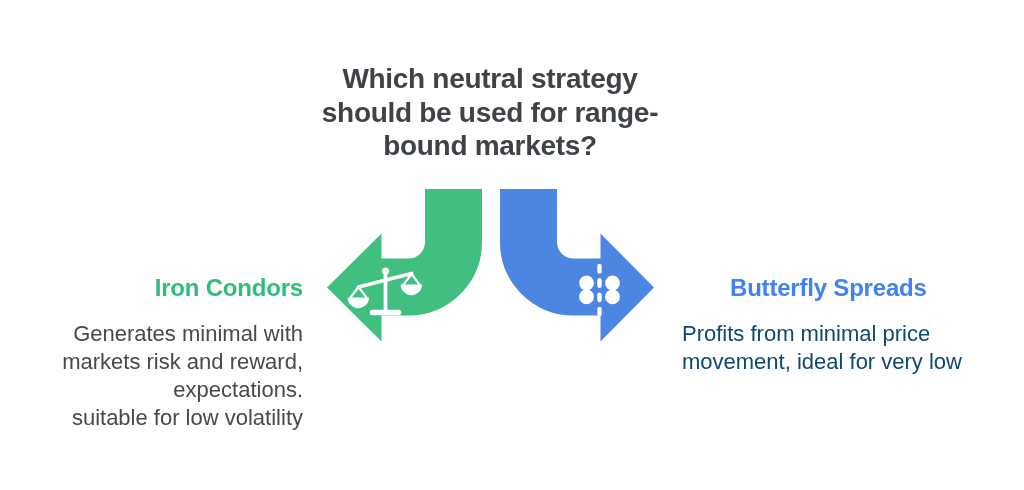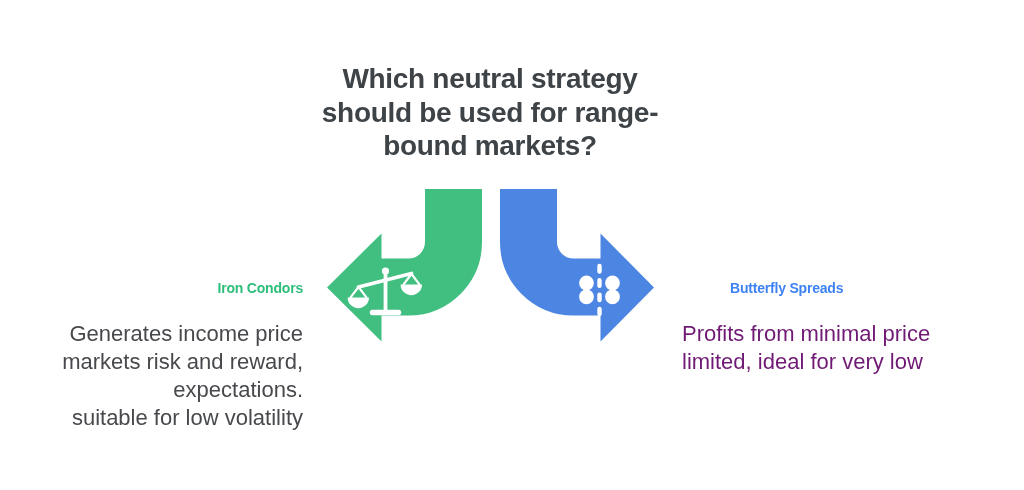--- a/index.html
+++ b/index.html
@@ -14,21 +14,21 @@
     position:absolute;left:280px;top:62px;width:420px;
     text-align:center;font-weight:bold;font-size:28px;line-height:33.5px;
     letter-spacing:-0.3px;
   }
   .title .line{white-space:nowrap;}
   .arrows{position:absolute;left:0;top:0;}
   .branch{position:absolute;top:276px;}
   .branch-left{left:23px;width:280px;text-align:right;}
   .branch-right{left:682px;width:320px;text-align:left;}
   .branch .heading{
-    margin:0;font-size:14px;line-height:24px;font-weight:bold;
+    margin:0;font-size:24px;line-height:24px;font-weight:bold;
     letter-spacing:-0.2px;
   }
   .branch .desc{margin:20px 0 0 0;font-size:22px;line-height:28px;}
   .branch .desc .line{white-space:nowrap;}
 </style>
 </head>
 <body>
 
 <div class="stage">
 
@@ -66,28 +66,28 @@
       <circle cx="586.5" cy="296.8" r="7.4" fill="#FFFFFF"></circle>
       <circle cx="612.5" cy="283" r="7.4" fill="#FFFFFF"></circle>
       <circle cx="612.5" cy="296.8" r="7.4" fill="#FFFFFF"></circle>
       <line x1="599.5" y1="266" x2="599.5" y2="314" stroke-width="4.4" stroke-linecap="round" stroke-dasharray="5.5 8.8" stroke="#FFFFFF"></line>
     </g>
   </svg>
 
   <div class="branch branch-left">
     <h2 class="heading" style="color: rgb(46, 190, 124);">Iron Condors</h2>
     <div class="desc" style="color: rgb(71, 73, 76);">
-      <div class="line">Generates income price</div>
+      <div class="line">Generates minimal with</div>
       <div class="line">markets risk and reward,</div>
       <div class="line">expectations.</div>
       <div class="line">suitable for low volatility</div>
     </div>
   </div>
 
   <div class="branch branch-right">
     <h2 class="heading" style="color: rgb(62, 130, 244); margin-left: 48px;">Butterfly Spreads</h2>
-    <div class="desc" style="color: #701a75;">
+    <div class="desc" style="color: #0c4a6e;">
       <div class="line">Profits from minimal price</div>
-      <div class="line">limited, ideal for very low</div>
+      <div class="line">movement, ideal for very low</div>
     </div>
   </div>
 
 </div>
 
 </body></html>

